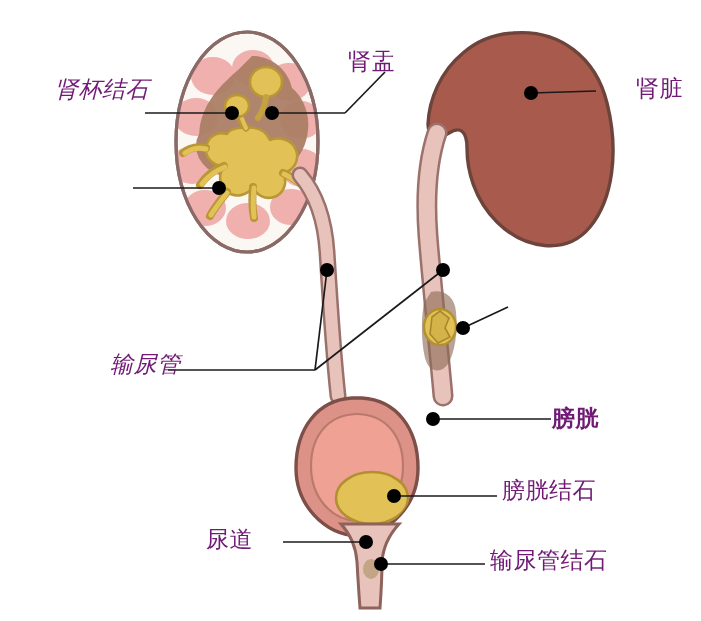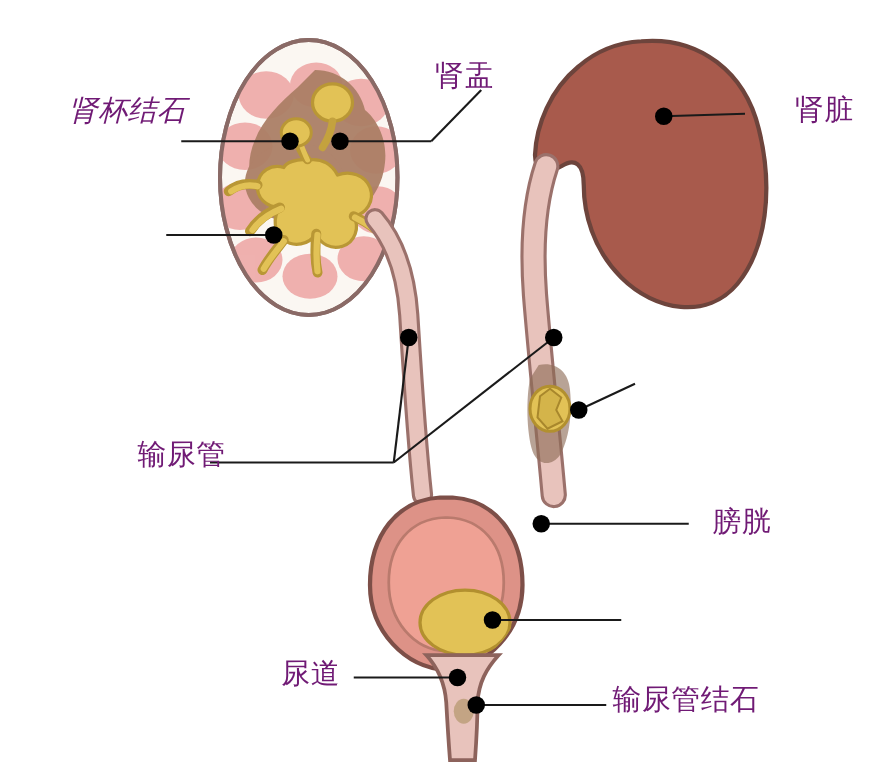--- a/index.html
+++ b/index.html
@@ -188,22 +188,23 @@
   </svg>
 
   <div class="lbl" style="left:55px;  top:78px;font-style:italic;">肾杯结石</div>
 
   <div class="lbl" style="left:348px; top:50px;">肾盂</div>
 
   <div class="lbl" style="left:636px; top:77px;">肾脏</div>
 
 
 
-  <div class="lbl" style="left:110px; top:353px;">输尿管</div>
-
-  <div class="lbl" style="left:570px; top:407px;">膀胱</div>
-
-
-  <div class="lbl" style="left:225px; top:528px;">尿道</div>
+  <div class="lbl" style="left:110px; top:353px;font-style:italic;">输尿管</div>
+
+  <div class="lbl" style="left:552px; top:407px;font-weight:bold;">膀胱</div>
+
+  <div class="lbl" style="left:502px; top:479px;">膀胱结石</div>
+
+  <div class="lbl" style="left:206px; top:528px;">尿道</div>
 
   <div class="lbl" style="left:490px; top:549px;">输尿管结石</div>
 
 </div>
 
 </body></html>

